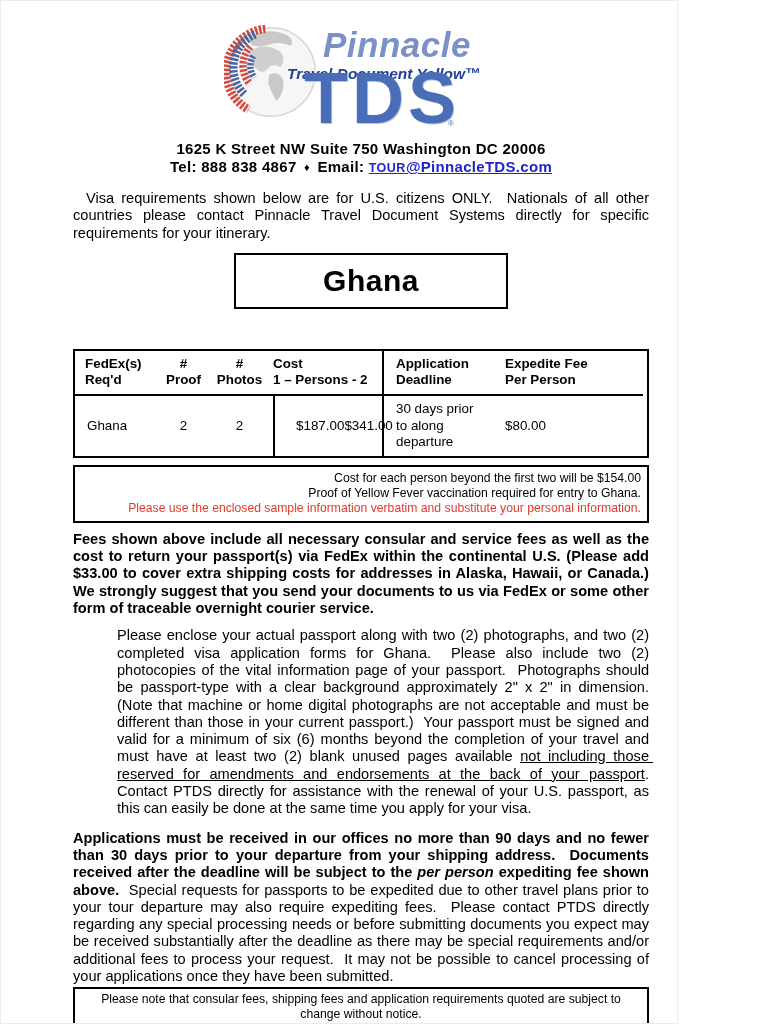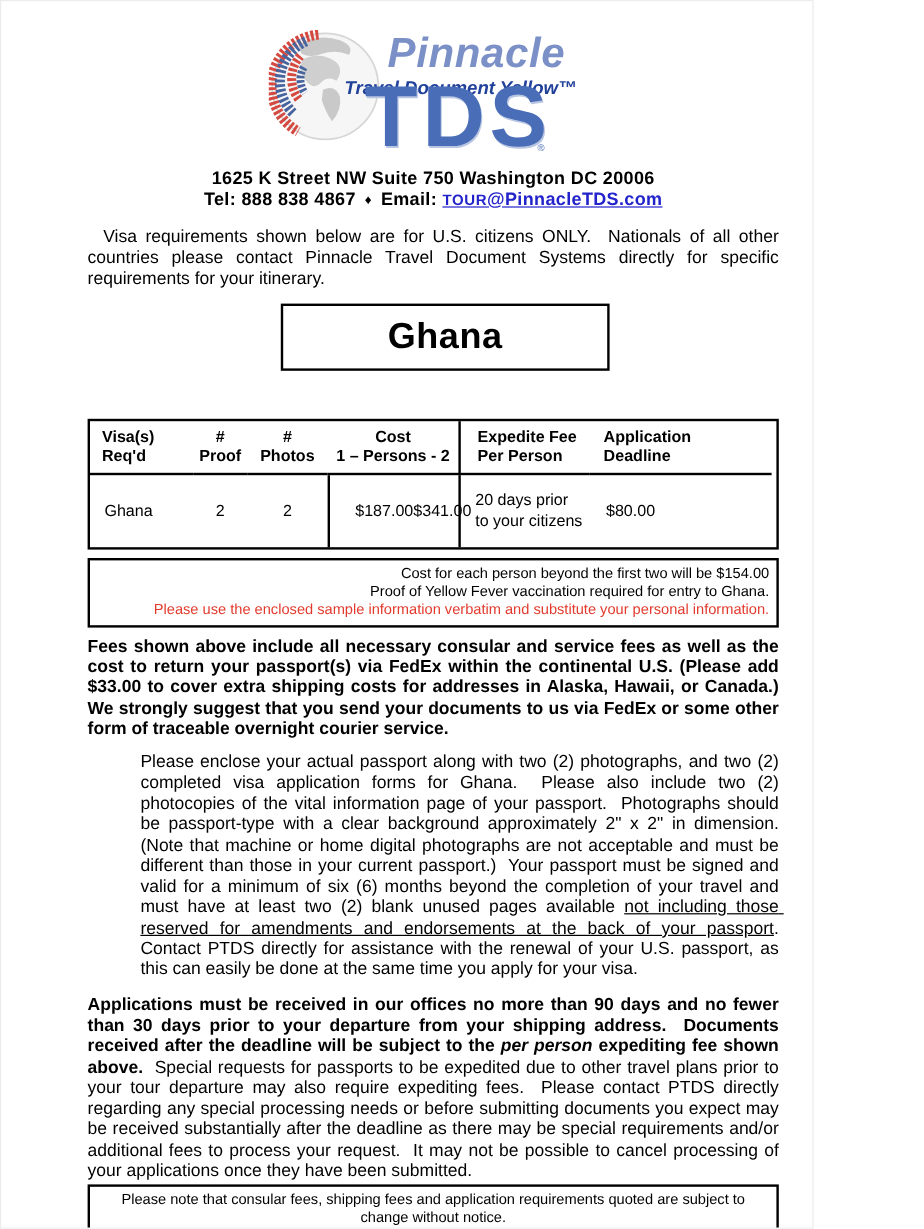--- a/index.html
+++ b/index.html
@@ -42,21 +42,21 @@
   .country-box{width:270px;height:52px;border:2px solid #000;margin:11px auto 0;transform:translateX(10px);
     display:flex;align-items:center;justify-content:center;font-size:30px;font-weight:bold;letter-spacing:.5px;}
 
   
   .visa-table{margin-top:40px;border:2px solid #000;display:grid;grid-template-columns:86px 45px 67px 111px 107px 152px;}
   .vt-cell{box-sizing:border-box;}
   .vt-h{font-weight:bold;font-size:13.4px;line-height:16.5px;padding-top:5px;height:45px;border-bottom:2px solid #000;}
   .vt-d{height:60px;display:flex;flex-direction:column;justify-content:center;font-size:13.4px;line-height:16.5px;}
   .c-visa-h{padding-left:10px;}
   .c-center{text-align:center;}
-  .c-cost-h{text-align:center;border-right:2px solid #000;}
+  .c-cost-h{border-right:2px solid #000;}
   .c-cost-d{border-left:2px solid #000;border-right:2px solid #000;}
   .cost-values{display:flex;justify-content:space-between;padding:0 21px;}
   .c-deadline{padding-left:12px;}
   .c-expedite{padding-left:14px;}
   .visa-name{padding-left:12px;}
 
   
   .note-box{margin-top:7px;border:2px solid #000;text-align:right;font-size:12.2px;line-height:15px;padding:4px 6px 5px;}
   .note-red{color:var(--red-text);}
 
@@ -106,62 +106,62 @@
     </div>
 
     <div class="intro">Visa requirements shown below are for U.S. citizens ONLY.  Nationals of all other countries please contact Pinnacle Travel Document Systems directly for specific requirements for your itinerary.</div>
 
     <div class="country-box">
       <span>Ghana</span>
     </div>
 
     <div class="visa-table">
       <div class="vt-cell vt-h c-visa-h">
-        <div>Visa(s)</div>
+        <div>FedEx(s)</div>
           <div>Req'd</div>
       </div>
       <div class="vt-cell vt-h c-center">
         <div>#</div>
           <div>Proof</div>
       </div>
       <div class="vt-cell vt-h c-center">
         <div>#</div>
           <div>Photos</div>
       </div>
       <div class="vt-cell vt-h c-cost-h">
         <div>Cost</div>
           <div>1 – Persons - 2</div>
       </div>
+      <div class="vt-cell vt-h c-deadline">
+        <div>Application</div>
+          <div>Deadline</div>
+      </div>
       <div class="vt-cell vt-h c-expedite">
         <div>Expedite Fee</div>
           <div>Per Person</div>
-      </div>
-      <div class="vt-cell vt-h c-deadline">
-        <div>Application</div>
-          <div>Deadline</div>
       </div>
 
       <div class="vt-cell vt-d visa-name">
         <div>Ghana</div>
       </div>
       <div class="vt-cell vt-d c-center">
         <div>2</div>
       </div>
       <div class="vt-cell vt-d c-center">
         <div>2</div>
       </div>
       <div class="vt-cell vt-d c-cost-d">
         <div class="cost-values">
           <span>$187.00</span>
           <span>$341.00</span>
         </div>
       </div>
       <div class="vt-cell vt-d c-deadline">
-        <div>20 days prior</div>
-          <div>to your citizens</div>
+        <div>30 days prior</div>
+          <div>to along departure</div>
       </div>
       <div class="vt-cell vt-d c-expedite">
         <div>$80.00</div>
       </div>
     </div>
 
     <div class="note-box">
       <div>Cost for each person beyond the first two will be $154.00</div>
       <div>Proof of Yellow Fever vaccination required for entry to Ghana.</div>
       <div class="note-red">Please use the enclosed sample information verbatim and substitute your personal information.</div>

